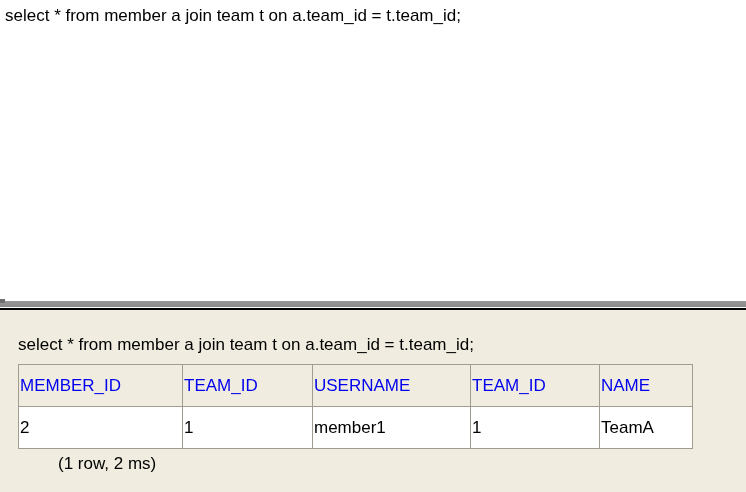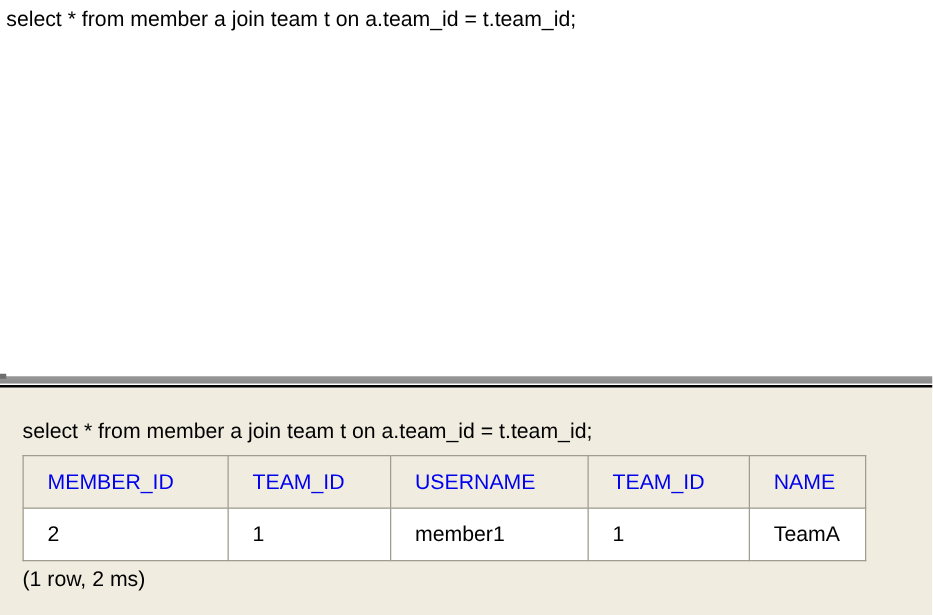--- a/index.html
+++ b/index.html
@@ -57,39 +57,40 @@
   }
   table.result-table {
     border-collapse: collapse;
     table-layout: fixed;
     width: 674px;
   }
   table.result-table th,
   table.result-table td {
     border: 1.5px solid #a09d90;
     height: 42px;
-    padding: 0 19px;
+    padding: 0 1px;
     text-align: left;
     vertical-align: middle;
     white-space: nowrap;
     overflow: hidden;
     font-size: 17px;
   }
   table.result-table th {
     color: #0000ee;
     font-weight: normal;
     background: #f0ede0;
   }
   table.result-table td {
     background: #ffffff;
     color: #000000;
   }
   .status {
     margin-top: 5px;
     line-height: 20px;
+    margin-left: 40px;
   }
 </style>
 </head>
 <body>
 
 <div class="screen">
 
   <div class="editor-pane">
     <div class="query-text">select * from member a join team t on a.team_id = t.team_id;</div>
   </div>

